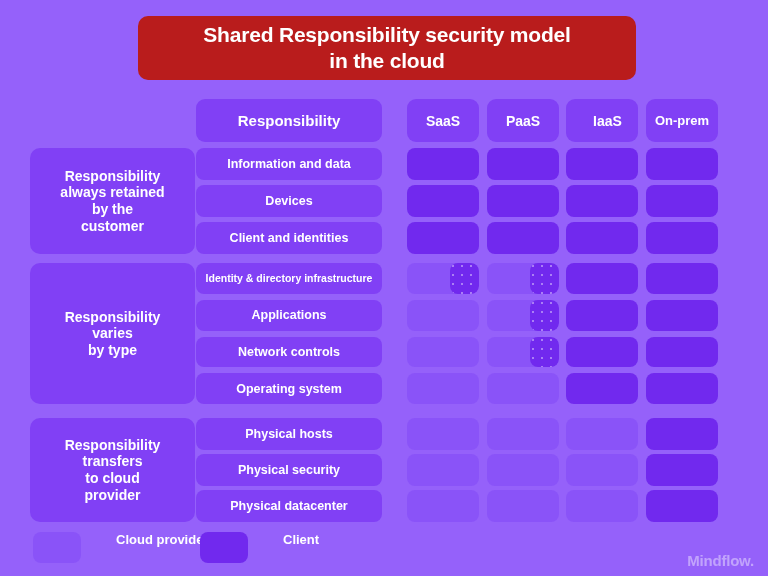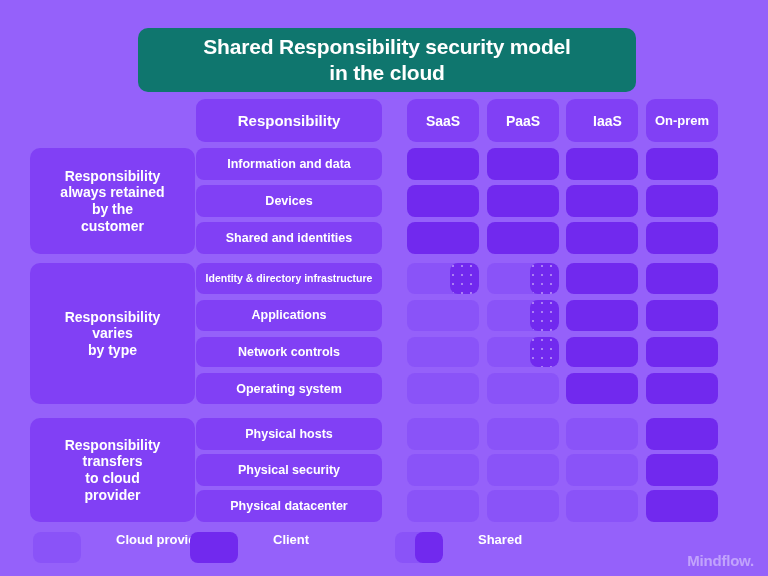--- a/index.html
+++ b/index.html
@@ -12,23 +12,23 @@
   }
   .canvas {
     position:relative;
     width:768px; height:576px;
     background:#9561fa;
   }
 
   
   .title-bar {
     position:absolute;
-    left:138px; top:28px;
+    left:138px; top:16px;
     width:498px; height:64px;
-    background:#0f766e;
+    background:#b91c1c;
     border-radius:10px;
     display:flex; align-items:center; justify-content:center;
     text-align:center;
   }
   .title-bar .title-text {
     color:#ffffff;
     font-size:21px;
     font-weight:bold;
     line-height:1.25;
     letter-spacing:-0.2px;
@@ -127,21 +127,21 @@
     position:absolute;
     left:0; top:532px;
     width:768px; height:38px;
   }
   .legend-item {
     position:absolute;
     top:0; height:34px;
     display:flex; align-items:flex-start;gap:16px;
   }
   .legend-item.l0 { left:33px; }
-  .legend-item.l1 { left:190px; }
+  .legend-item.l1 { left:200px; }
   .legend-item.l2 { left:395px; }
 
   .swatch {
     position:relative;
     width:48px; height:31px;
     border-radius:8px;
     flex:0 0 auto;
   }
   .swatch.provider { background:#8a53f8; }
   .swatch.client   { background:#7129ee; }
@@ -205,21 +205,21 @@
             <div class="cell k3 client"></div>
           </div>
           <div class="row" style="top: 37px; height: 32px;">
             <div class="row-label">Devices</div>
             <div class="cell k0 client"></div>
             <div class="cell k1 client"></div>
             <div class="cell k2 client"></div>
             <div class="cell k3 client"></div>
           </div>
           <div class="row" style="top: 74px; height: 32px;">
-            <div class="row-label">Shared and identities</div>
+            <div class="row-label">Client and identities</div>
             <div class="cell k0 client"></div>
             <div class="cell k1 client"></div>
             <div class="cell k2 client"></div>
             <div class="cell k3 client"></div>
           </div>
         </div>
       </div>
       <div class="group g1" style="top: 263px; height: 141px;">
         <div class="cat-card">
           <div class="cat-text">Responsibility
@@ -300,23 +300,17 @@
 
   <div class="legend" id="legend-host">
       <div class="legend-item l0">
         <div class="swatch provider"></div>
         <div class="legend-label">Cloud provider</div>
       </div>
       <div class="legend-item l1">
         <div class="swatch client"></div>
         <div class="legend-label">Client</div>
       </div>
-      <div class="legend-item l2">
-        <div class="swatch shared">
-          <div class="shared-right"></div>
-        </div>
-        <div class="legend-label">Shared</div>
-      </div>
     </div>
 
   <div class="watermark">Mindflow.</div>
 
 </div>
 
 </body></html>

